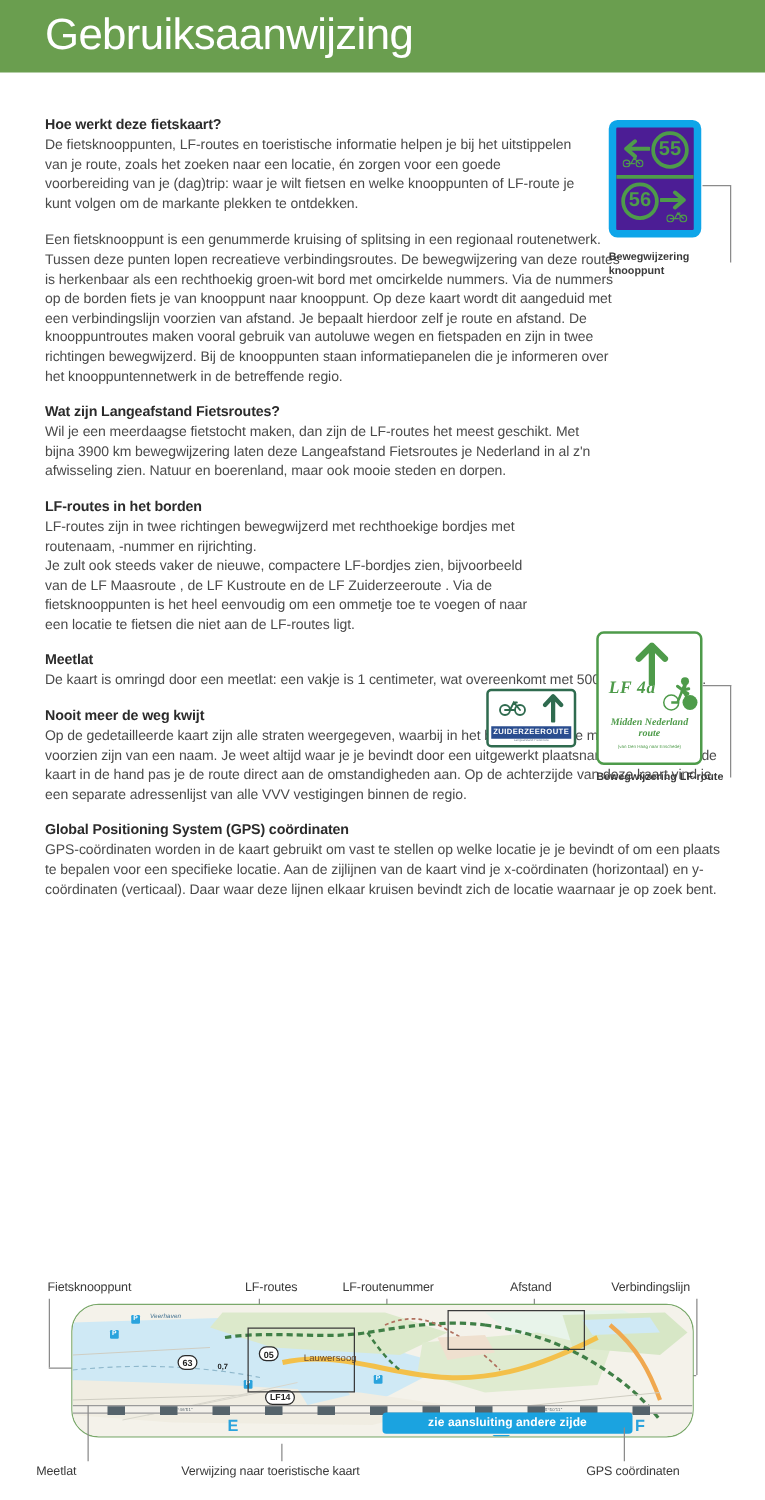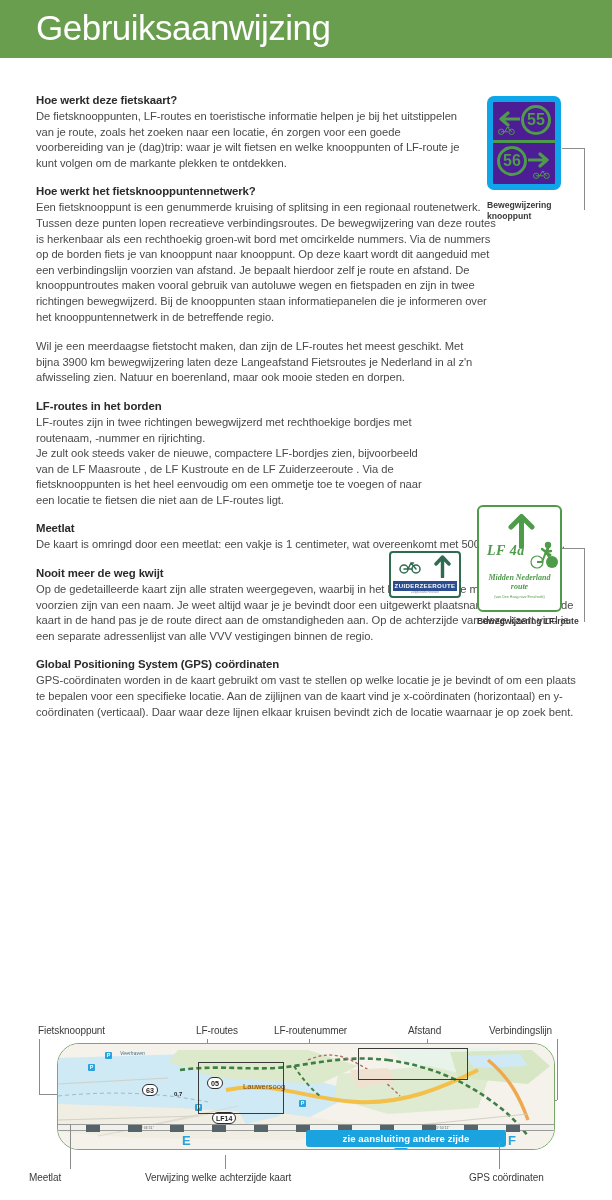--- a/index.html
+++ b/index.html
@@ -309,25 +309,25 @@
 </div>
 
 <div class="content">
 
   <div class="section">
     <h2>Hoe werkt deze fietskaart?</h2>
     <p class="narrow-1">De fietsknooppunten, LF-routes en toeristische informatie helpen je bij het uitstippelen van je route, zoals het zoeken naar een locatie, én zorgen voor een goede voorbereiding van je (dag)trip: waar je wilt fietsen en welke knooppunten of LF-route je kunt volgen om de markante plekken te ontdekken.</p>
   </div>
 
   <div class="section">
-    <h2>Hoe werkt het fietsknooppuntennetwerk?</h2>
     <p class="narrow-3">Een fietsknooppunt is een genummerde kruising of splitsing in een regionaal routenetwerk. Tussen deze punten lopen recreatieve verbindingsroutes. De bewegwijzering van deze routes is herkenbaar als een rechthoekig groen-wit bord met omcirkelde nummers. Via de nummers op de borden fiets je van knooppunt naar knooppunt. Op deze kaart wordt dit aangeduid met een verbindingslijn voorzien van afstand. Je bepaalt hierdoor zelf je route en afstand. De knooppuntroutes maken vooral gebruik van autoluwe wegen en fietspaden en zijn in twee richtingen bewegwijzerd. Bij de knooppunten staan informatiepanelen die je informeren over het knooppuntennetwerk in de betreffende regio.</p>
   </div>
 
   <div class="section">
+    <h2>Wat zijn Langeafstand Fietsroutes?</h2>
     <p class="narrow-2">Wil je een meerdaagse fietstocht maken, dan zijn de LF-routes het meest geschikt. Met bijna 3900 km bewegwijzering laten deze Langeafstand Fietsroutes je Nederland in al z'n afwisseling zien. Natuur en boerenland, maar ook mooie steden en dorpen.</p>
   </div>
 
   <div class="section">
     <h2>LF-routes in het borden</h2>
     <p class="narrow-4" style="white-space: pre-line;">LF-routes zijn in twee richtingen bewegwijzerd met rechthoekige bordjes met routenaam, -nummer en rijrichting.
 Je zult ook steeds vaker de nieuwe, compactere LF-bordjes zien, bijvoorbeeld van de LF Maasroute , de LF Kustroute  en de LF Zuiderzeeroute . Via de fietsknooppunten is het heel eenvoudig om een ommetje toe te voegen of naar een locatie te fietsen die niet aan de LF-routes ligt.</p>
   </div>
 
   <div class="section">
@@ -514,20 +514,20 @@
     <span class="coord-lbl" style="left:82px; bottom:19px;">5°46'51"</span>
     <span class="coord-lbl" style="left:378px; bottom:19px;">5°50'11"</span>
     <span class="grid-letter" style="left:124px;">E</span>
     <span class="grid-letter" style="left:450px;">F</span>
 
     <div class="blue-banner">zie aansluiting andere zijde</div>
     <div class="banner-notch"></div>
   </div>
 
   <span class="callout-label" style="left:29px; top:160px;">Meetlat</span>
-  <span class="callout-label" style="left:145px; top:160px;">Verwijzing welke achterzijde kaart</span>
+  <span class="callout-label" style="left:145px; top:160px;">Verwijzing naar toeristische kaart</span>
   <span class="callout-label" style="left:469px; top:160px;">GPS coördinaten</span>
 
   <div class="leader-v" style="left:70px; top:112px; height:45px;"></div>
   <div class="leader-v" style="left:225px; top:143px; height:14px;"></div>
   <div class="leader-v" style="left:499px; top:130px; height:27px;"></div>
 
 </div>
 
 </body></html>

